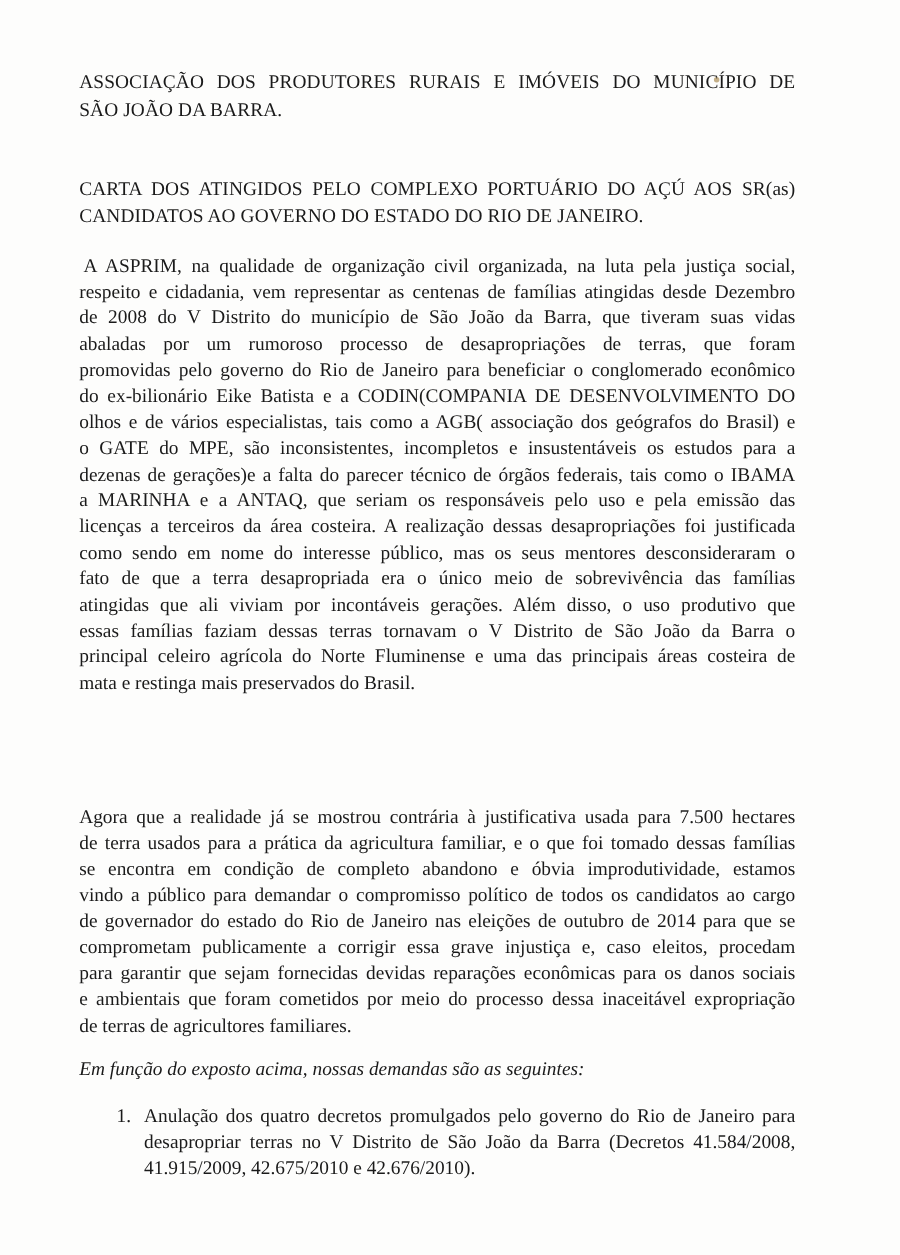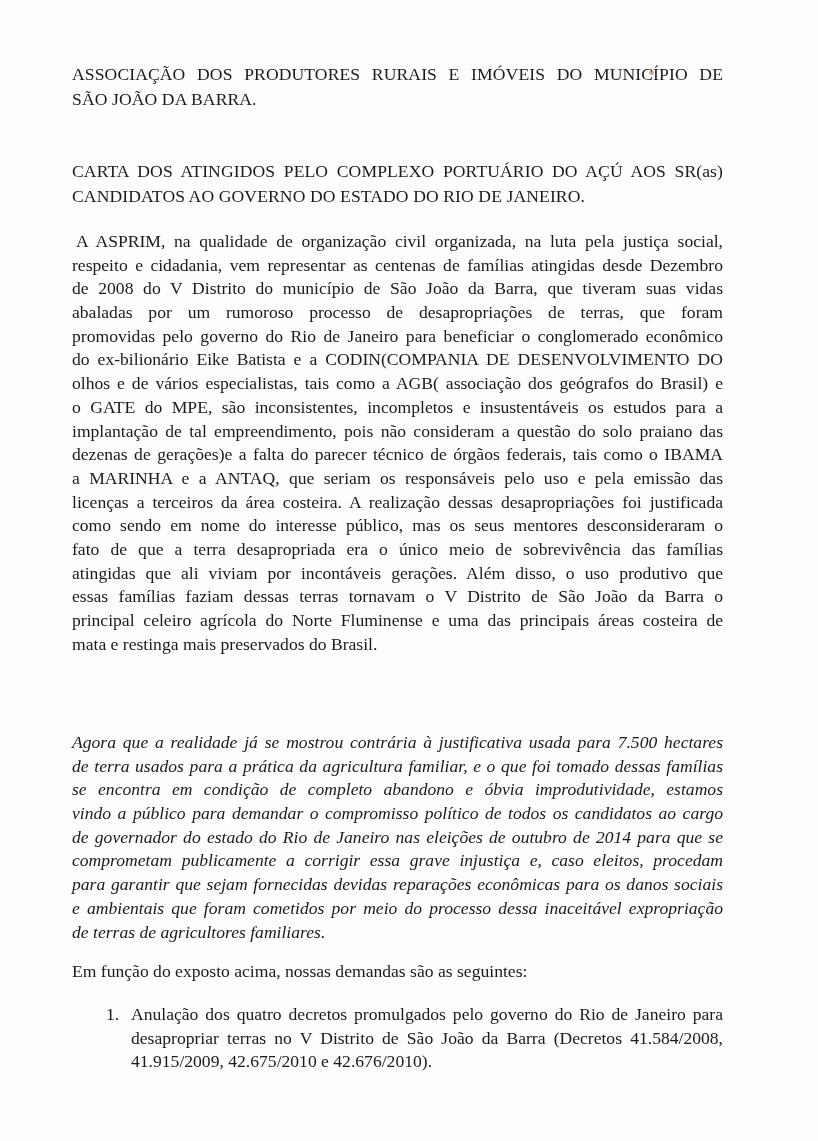--- a/index.html
+++ b/index.html
@@ -12,22 +12,22 @@
   .block { position: absolute; left: 72px; width: 651px; }
   .line {
     display: block; white-space: nowrap; font-size: 17.6px; line-height: 23.7px;
     height: 23.7px; text-align: justify; text-align-last: justify; overflow: visible;
   }
   .line.last { text-align-last: left; }
   .heading .line { font-size: 17.6px; line-height: 25px; height: 25px; letter-spacing: 0.1px; }
   #title { top: 62px; }
   #subtitle { top: 159px; }
   #p1 { top: 230px; }
-  #p2 { top: 731px; font-style: italic; }
-  #p3 { top: 960px; }
+  #p2 { top: 731px; }
+  #p3 { top: 960px; font-style: italic; }
   .list { position: absolute; left: 72px; top: 1003px; width: 651px; }
   .list-item { position: relative; padding-left: 59px; }
   .list-num { position: absolute; left: 34px; top: 0; font-size: 17.6px; line-height: 23.7px; }
   .first-indent { padding-left: 4px; }
   .speck { position: absolute; left: 649px; top: 70px; width: 5px; height: 5px; border-radius: 50%; background: #b59b6a; opacity: 0.8; }
 </style>
 </head>
 <body>
 
 <div class="page">
@@ -45,21 +45,20 @@
 
   <div id="p1" class="block paragraph">
       <span class="line first-indent">A ASPRIM, na qualidade de organização civil organizada, na luta pela justiça social,</span>
       <span class="line">respeito e cidadania, vem representar as centenas de famílias atingidas desde Dezembro</span>
       <span class="line">de 2008 do V Distrito do município de São João da Barra, que tiveram suas vidas</span>
       <span class="line">abaladas por um rumoroso processo de desapropriações de terras, que foram</span>
       <span class="line">promovidas pelo governo do Rio de Janeiro para beneficiar o conglomerado econômico</span>
       <span class="line">do ex-bilionário Eike Batista e a CODIN(COMPANIA DE DESENVOLVIMENTO DO</span>
       <span class="line">olhos e de vários especialistas, tais como a AGB( associação dos geógrafos do Brasil) e</span>
       <span class="line">o GATE do MPE, são inconsistentes, incompletos e insustentáveis os estudos para a</span>
-      <span class="line">implantação de tal empreendimento, pois não consideram a questão do solo praiano das</span>
       <span class="line">dezenas de gerações)e a falta do parecer técnico de órgãos federais, tais como o IBAMA</span>
       <span class="line">a MARINHA e  a ANTAQ, que seriam os responsáveis pelo uso e pela emissão das</span>
       <span class="line">licenças a terceiros da área costeira. A realização dessas desapropriações foi justificada</span>
       <span class="line">como sendo em nome do interesse público, mas os seus mentores desconsideraram o</span>
       <span class="line">fato de que a terra desapropriada era o único meio de sobrevivência das famílias</span>
       <span class="line">atingidas que ali viviam por incontáveis gerações. Além disso, o uso produtivo que</span>
       <span class="line">essas famílias faziam dessas terras tornavam o V Distrito de São João da Barra o</span>
       <span class="line">principal celeiro agrícola do Norte Fluminense e uma das principais áreas costeira de</span>
       <span class="line last">mata e restinga mais preservados do Brasil.</span>
     </div>

